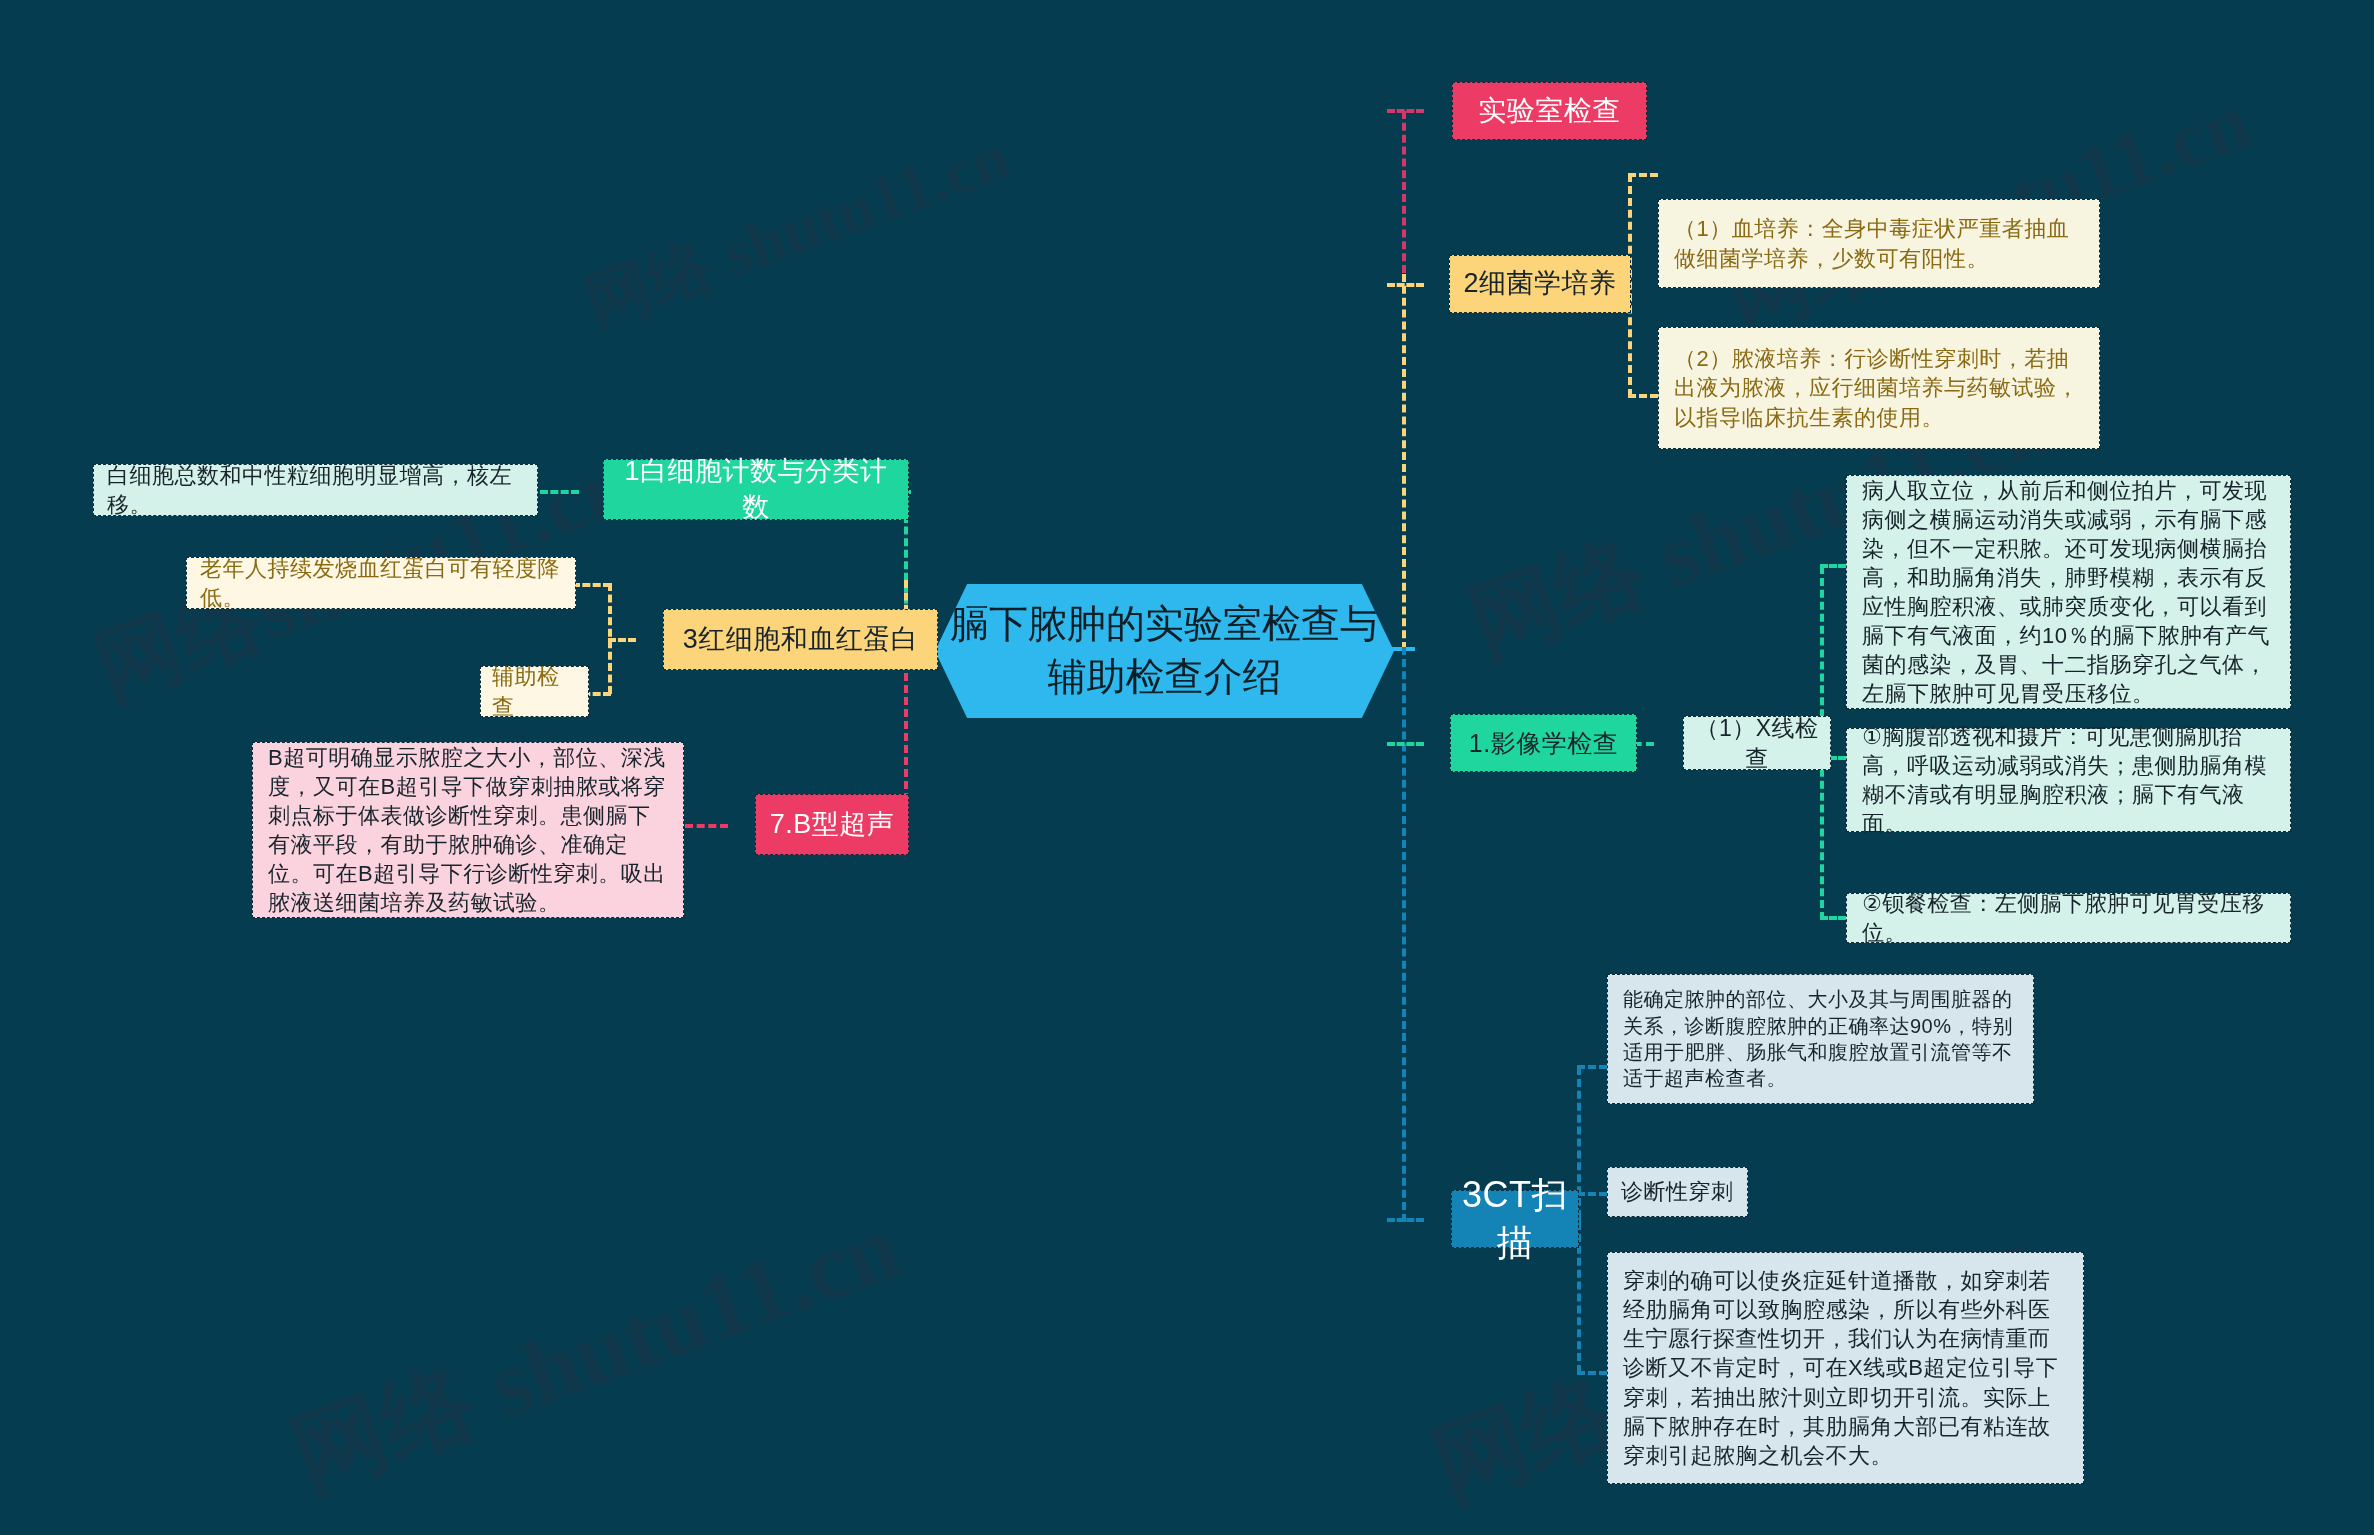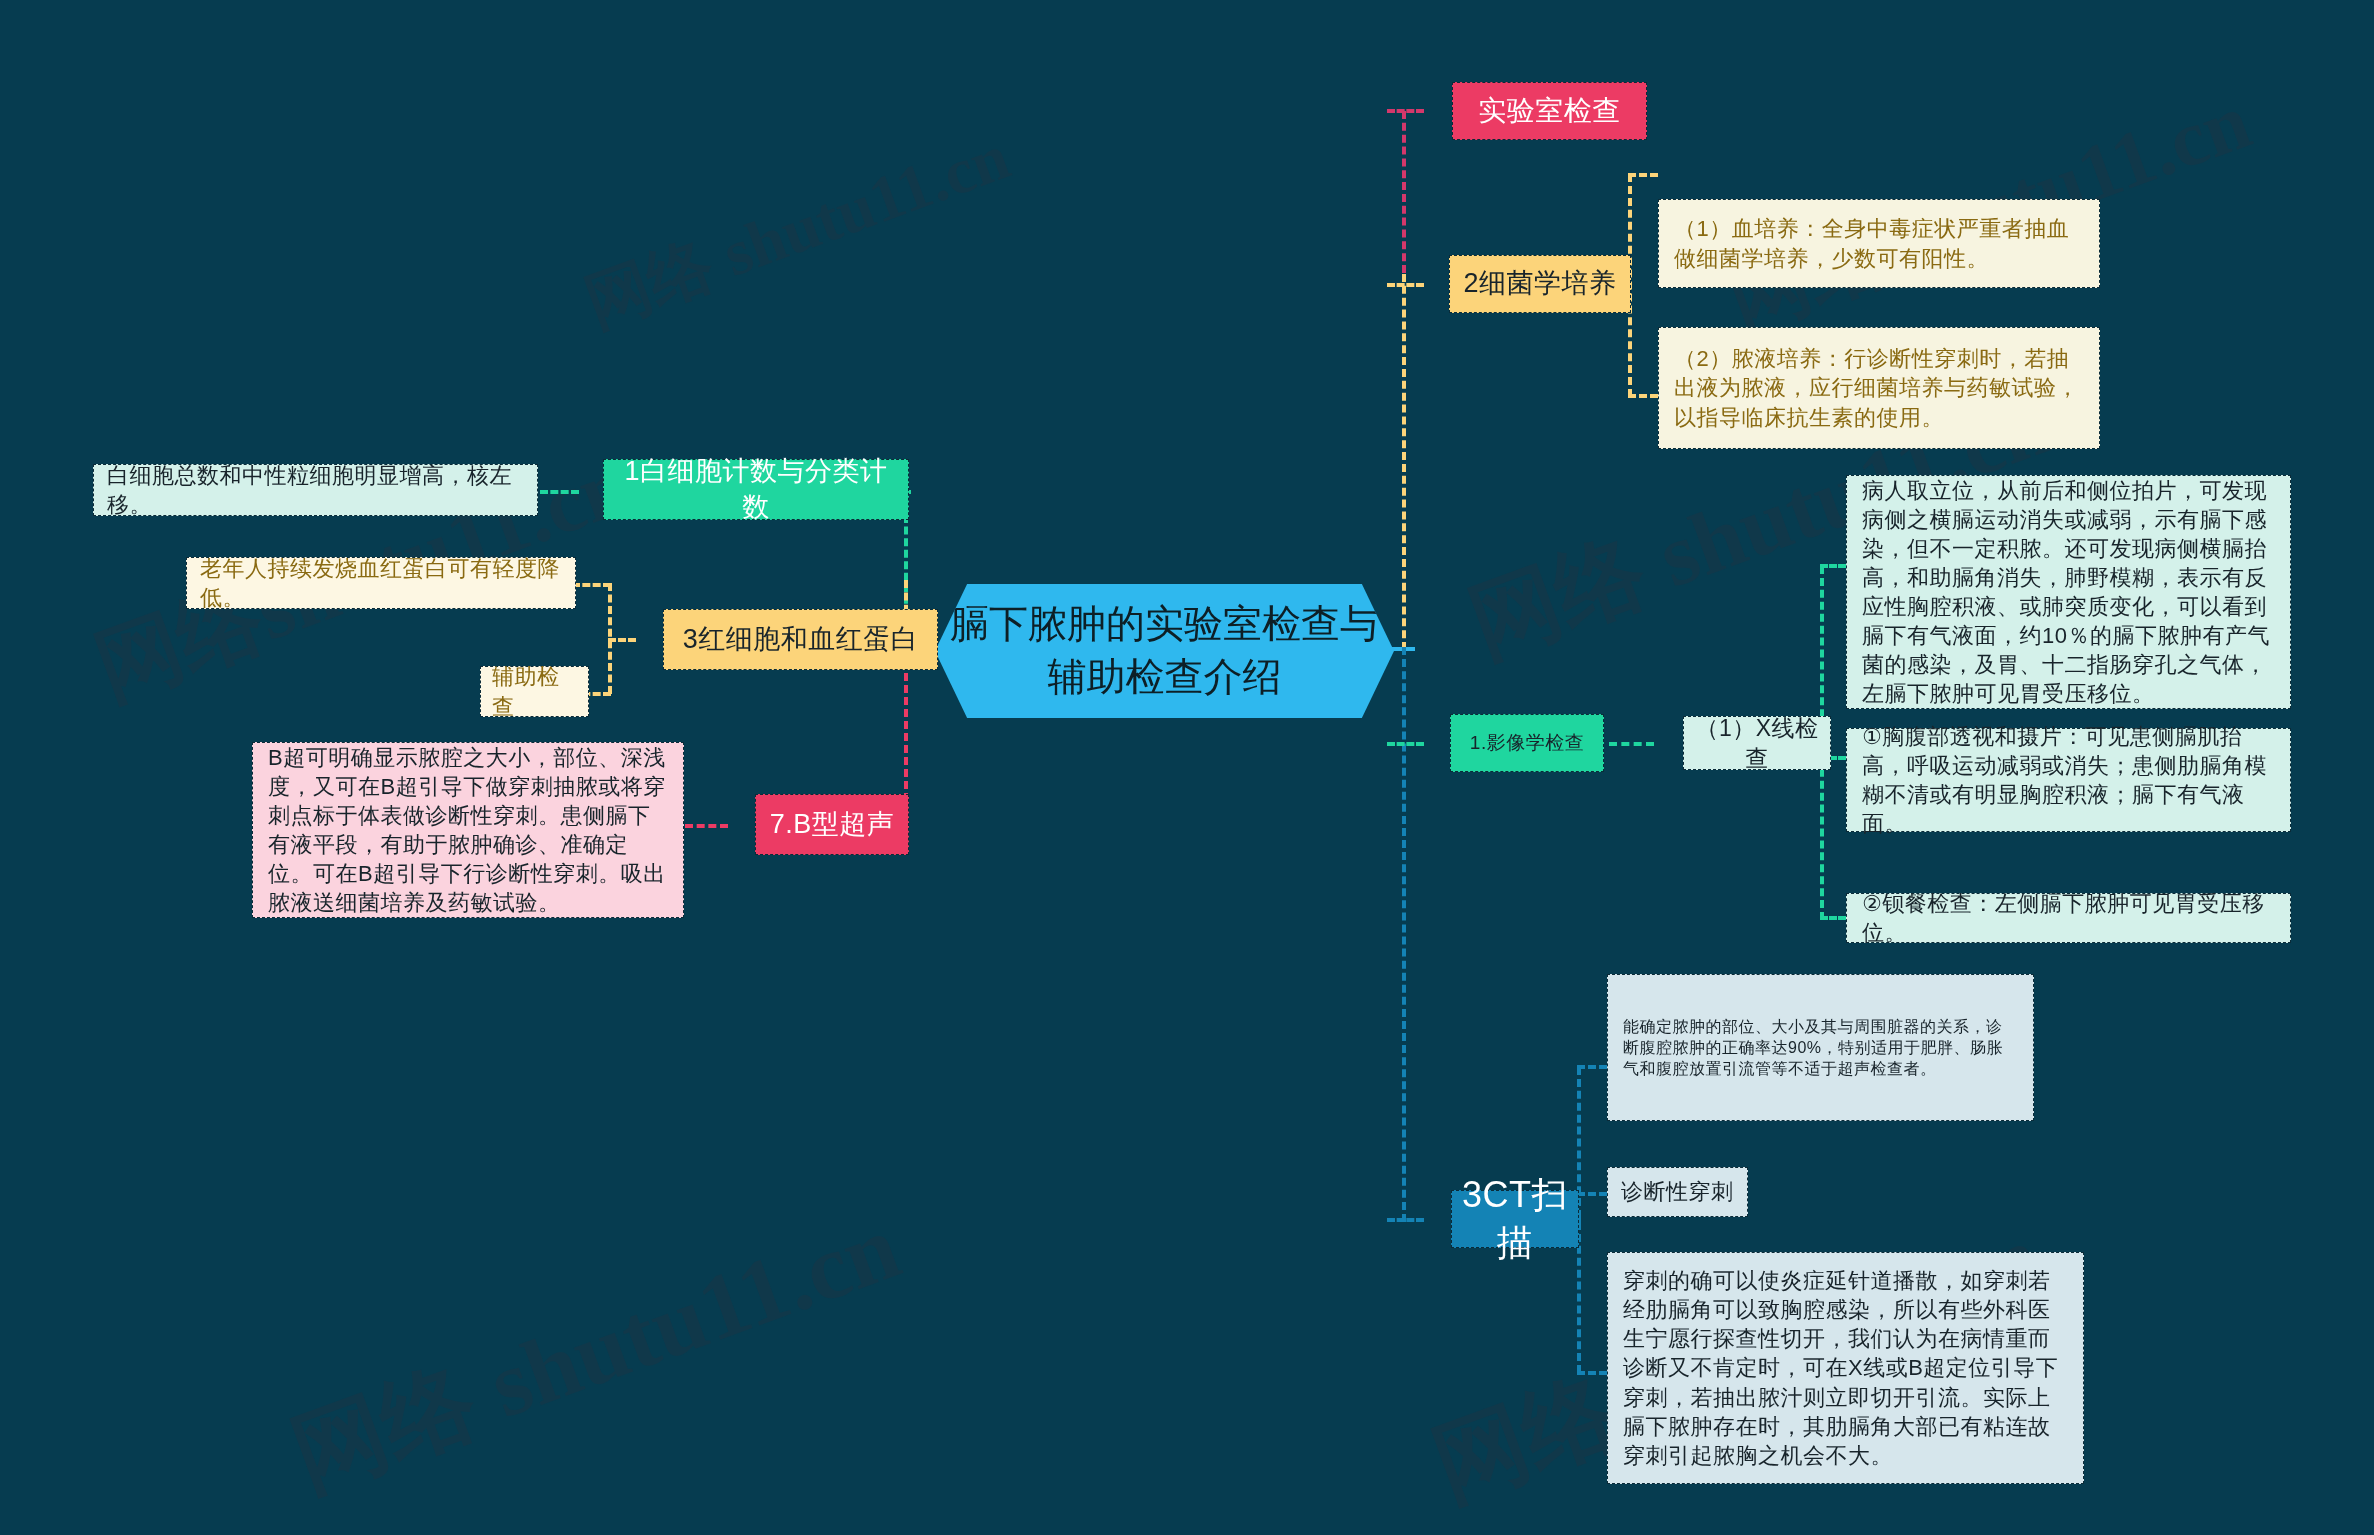--- a/index.html
+++ b/index.html
@@ -166,21 +166,21 @@
   </div>
 
   <div class="node t-gold" style="left:1658px;top:199px;width:442px;height:89px;background:#f7f4e0;font-size:22px;padding:7.4px 15px;">
     <span>（1）血培养：全身中毒症状严重者抽血做细菌学培养，少数可有阳性。</span>
   </div>
 
   <div class="node t-gold" style="left:1658px;top:327px;width:442px;height:122px;background:#f7f4e0;font-size:22px;padding:7.4px 15px;">
     <span>（2）脓液培养：行诊断性穿刺时，若抽出液为脓液，应行细菌培养与药敏试验，以指导临床抗生素的使用。</span>
   </div>
 
-  <div class="node center-txt t-dark" style="left:1422px;top:714px;width:154px;height:58px;background:#1fd69f;font-size:19px;padding:0 9.3px;">
+  <div class="node center-txt t-dark" style="left:1422px;top:714px;width:187px;height:58px;background:#1fd69f;font-size:25px;padding:0 9.3px;">
     <span style="width:100%">1.影像学检查</span>
   </div>
 
   <div class="node center-txt t-dark" style="left:1655px;top:716px;width:148px;height:54px;background:#d4f1ea;font-size:23px;padding:0 9.3px;">
     <span style="width:100%">（1）X线检查</span>
   </div>
 
   <div class="node t-dark" style="left:1846px;top:475px;width:445px;height:234px;background:#d4f1ea;font-size:22px;padding:9.3px 15px;align-items:center;">
     <span>病人取立位，从前后和侧位拍片，可发现病侧之横膈运动消失或减弱，示有膈下感染，但不一定积脓。还可发现病侧横膈抬高，和助膈角消失，肺野模糊，表示有反应性胸腔积液、或肺突质变化，可以看到膈下有气液面，约10％的膈下脓肿有产气菌的感染，及胃、十二指肠穿孔之气体，左膈下脓肿可见胃受压移位。</span>
   </div>
@@ -190,21 +190,21 @@
   </div>
 
   <div class="node t-dark" style="left:1846px;top:893px;width:445px;height:50px;background:#d4f1ea;font-size:22px;padding:2px 15px;">
     <span>②钡餐检查：左侧膈下脓肿可见胃受压移位。</span>
   </div>
 
   <div class="node center-txt t-white" style="left:1423px;top:1190px;width:128px;height:58px;background:#1483b5;font-size:36px;color:#ffffff;padding:0 9.3px;">
     <span style="width:100%">3CT扫描</span>
   </div>
 
-  <div class="node t-dark" style="left:1607px;top:974px;width:427px;height:147px;background:#d6e6ec;font-size:16px;padding:7.4px 15px;">
+  <div class="node t-dark" style="left:1607px;top:974px;width:427px;height:130px;background:#d6e6ec;font-size:20px;padding:7.4px 15px;">
     <span>能确定脓肿的部位、大小及其与周围脏器的关系，诊断腹腔脓肿的正确率达90%，特别适用于肥胖、肠胀气和腹腔放置引流管等不适于超声检查者。</span>
   </div>
 
   <div class="node t-dark" style="left:1607px;top:1167px;width:141px;height:50px;background:#d6e6ec;font-size:22px;padding:0 13px;">
     <span>诊断性穿刺</span>
   </div>
 
   <div class="node t-dark" style="left:1607px;top:1252px;width:477px;height:232px;background:#d6e6ec;font-size:22px;padding:9.3px 15px;align-items:center;">
     <span>穿刺的确可以使炎症延针道播散，如穿刺若经肋膈角可以致胸腔感染，所以有些外科医生宁愿行探查性切开，我们认为在病情重而诊断又不肯定时，可在X线或B超定位引导下穿刺，若抽出脓汁则立即切开引流。实际上膈下脓肿存在时，其肋膈角大部已有粘连故穿刺引起脓胸之机会不大。</span>
   </div>

